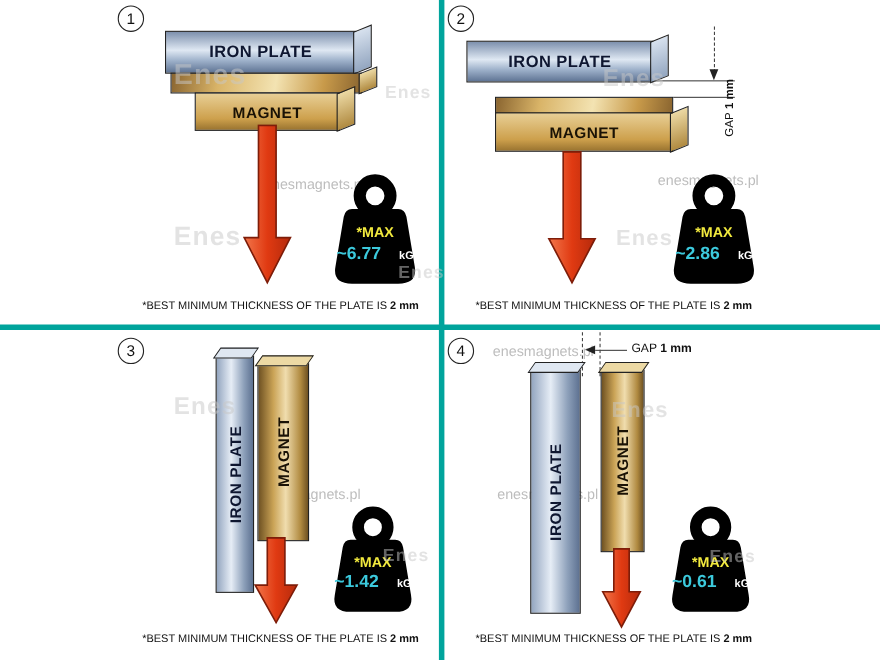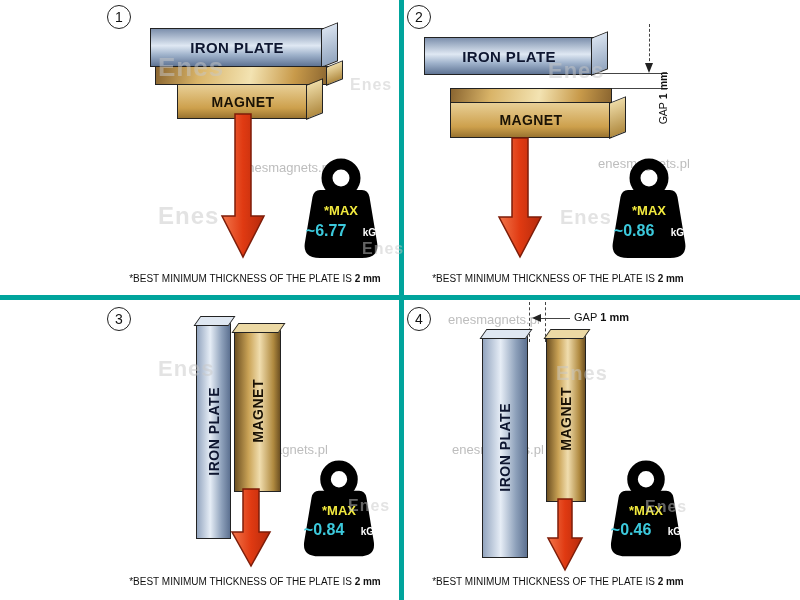--- a/index.html
+++ b/index.html
@@ -149,21 +149,21 @@
     <path d="M15 1 H31 V80 H44 L23 120 L2 80 H15 Z" fill="url(#ag2)" stroke="#7e1d09" stroke-width="1.5"></path>
   </svg>
 
   <div class="kettlebell" style="left:606px;top:158px;width:86px;height:106px;">
     <svg viewBox="0 0 86 106">
       <circle cx="43" cy="20" r="14" fill="none" stroke="#000" stroke-width="11"></circle>
       <path d="M22 32 H64 Q70 32 71.5 39 L79 84 Q82 100 64 100 H22 Q4 100 7 84 L14.5 39 Q16 32 22 32 Z" fill="#000"></path>
     </svg>
     <div class="kb-max">*MAX</div>
     <div class="kb-line">
-      <span class="kb-value">~0.86</span>
+      <span class="kb-value">~2.86</span>
       <span class="kb-unit">kG</span>
     </div>
   </div>
 
   <div class="footer" style="left:402px;top:273px;width:312px;">
     <span>*BEST MINIMUM THICKNESS OF THE PLATE IS </span><span class="bold">2 mm</span>
   </div>
 
   <div class="numcircle" style="left:107px;top:307px;">
     <span>3</span>
@@ -189,21 +189,21 @@
     <path d="M13 1 H29 V44 H40 L21 78 L2 44 H13 Z" fill="url(#ag3)" stroke="#7e1d09" stroke-width="1.5"></path>
   </svg>
 
   <div class="kettlebell" style="left:297px;top:460px;width:84px;height:102px;">
     <svg viewBox="0 0 86 106">
       <circle cx="43" cy="20" r="14" fill="none" stroke="#000" stroke-width="11"></circle>
       <path d="M22 32 H64 Q70 32 71.5 39 L79 84 Q82 100 64 100 H22 Q4 100 7 84 L14.5 39 Q16 32 22 32 Z" fill="#000"></path>
     </svg>
     <div class="kb-max">*MAX</div>
     <div class="kb-line">
-      <span class="kb-value">~0.84</span>
+      <span class="kb-value">~1.42</span>
       <span class="kb-unit">kG</span>
     </div>
   </div>
 
   <div class="footer" style="left:95px;top:576px;width:320px;">
     <span>*BEST MINIMUM THICKNESS OF THE PLATE IS </span><span class="bold">2 mm</span>
   </div>
 
   <div class="numcircle" style="left:407px;top:307px;">
     <span>4</span>
@@ -237,21 +237,21 @@
     <path d="M12 1 H26 V40 H36 L19 72 L2 40 H12 Z" fill="url(#ag4)" stroke="#7e1d09" stroke-width="1.5"></path>
   </svg>
 
   <div class="kettlebell" style="left:604px;top:460px;width:84px;height:102px;">
     <svg viewBox="0 0 86 106">
       <circle cx="43" cy="20" r="14" fill="none" stroke="#000" stroke-width="11"></circle>
       <path d="M22 32 H64 Q70 32 71.5 39 L79 84 Q82 100 64 100 H22 Q4 100 7 84 L14.5 39 Q16 32 22 32 Z" fill="#000"></path>
     </svg>
     <div class="kb-max">*MAX</div>
     <div class="kb-line">
-      <span class="kb-value">~0.46</span>
+      <span class="kb-value">~0.61</span>
       <span class="kb-unit">kG</span>
     </div>
   </div>
 
   <div class="footer" style="left:402px;top:576px;width:312px;">
     <span>*BEST MINIMUM THICKNESS OF THE PLATE IS </span><span class="bold">2 mm</span>
   </div>
 
   <div class="wm-url" style="left:240px;top:160px;">enesmagnets.pl</div>
   <div class="wm-url" style="left:598px;top:156px;">enesmagnets.pl</div>

